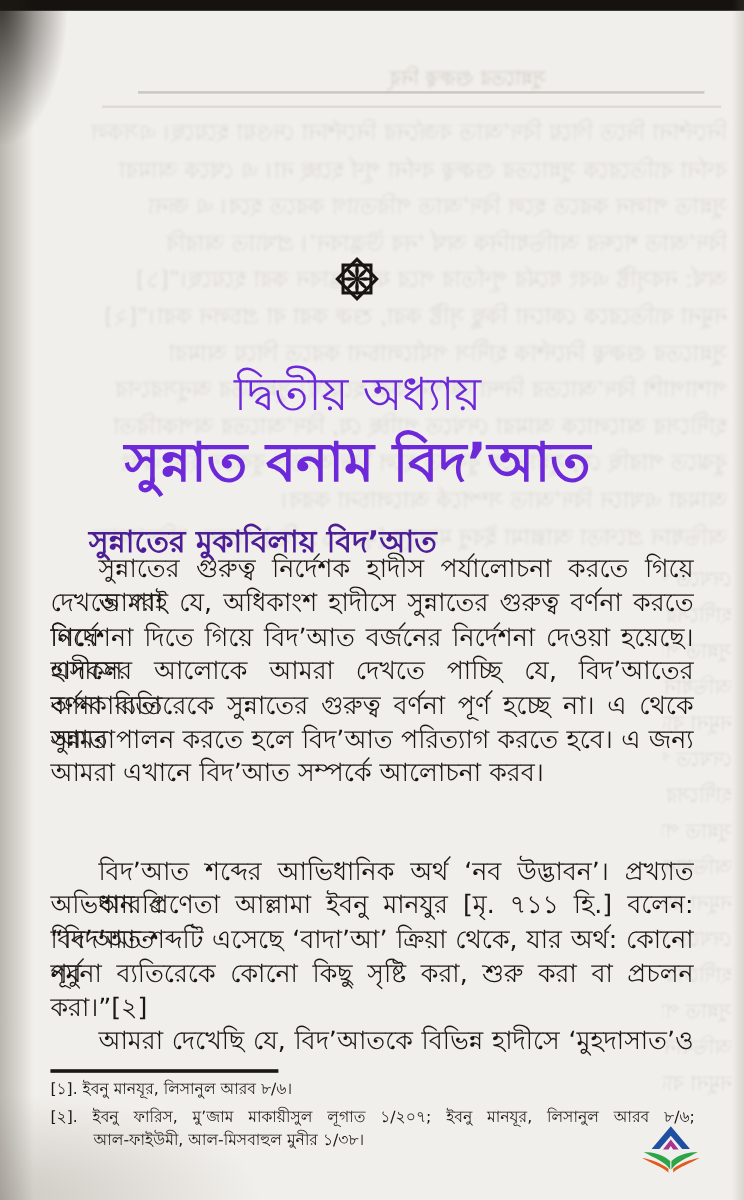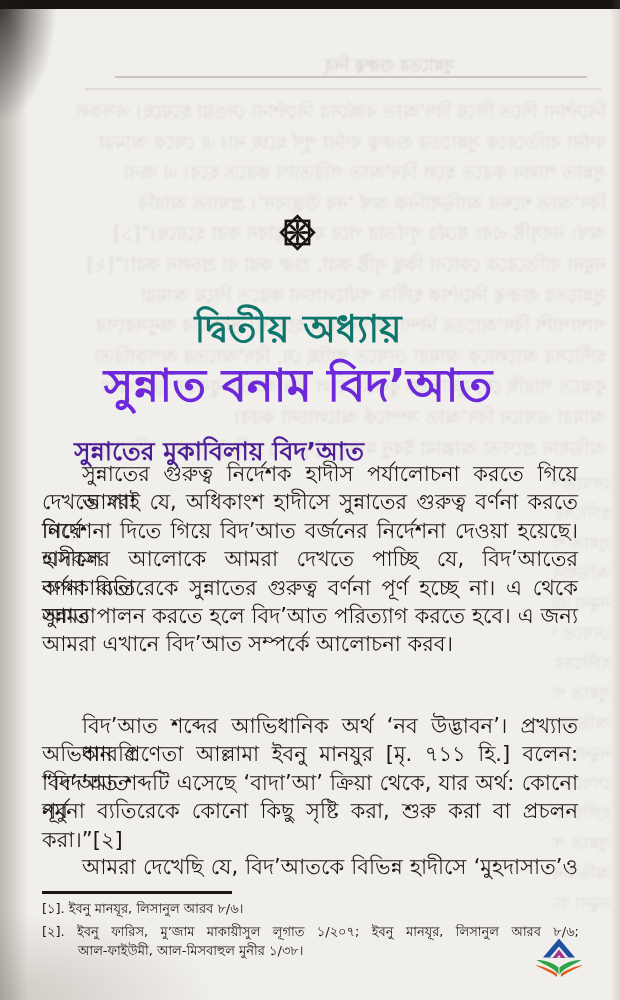--- a/index.html
+++ b/index.html
@@ -47,21 +47,21 @@
     position:absolute; top:52px; left:205px; width:250px; height:24px;
     transform:scaleX(-1); filter:blur(1.2px); opacity:.26; color:#6d675b;
     font-size:17px; white-space:nowrap; overflow:hidden; pointer-events:none;
   }
   .header-rule  { position:absolute; top:76px; left:115px; width:472px; height:2px; background:rgba(108,100,88,.30); filter:blur(.5px); }
   .header-rule2 { position:absolute; top:88px; left:85px;  width:516px; height:2px; background:rgba(108,100,88,.14); filter:blur(.6px); }
   
   .ornament { position:absolute; left:276px; top:209px; width:43px; height:47px; }
   .chapter-label {
     position:absolute; top:299px; left:0; width:596px; margin:0;
-    text-align:center; font-size:38px; font-weight:bold; color:#0f766e;
+    text-align:center; font-size:38px; font-weight:normal; color:#6d28d9;
   }
   .chapter-title {
     position:absolute; top:351px; left:0; width:596px; margin:0;
     text-align:center; font-size:45px; font-weight:bold; color:#6d28d9;
   }
   .section-heading {
     position:absolute; top:432px; left:74px; margin:0;
     font-size:25px; font-weight:bold; color:#4c1d95;
   }
   

